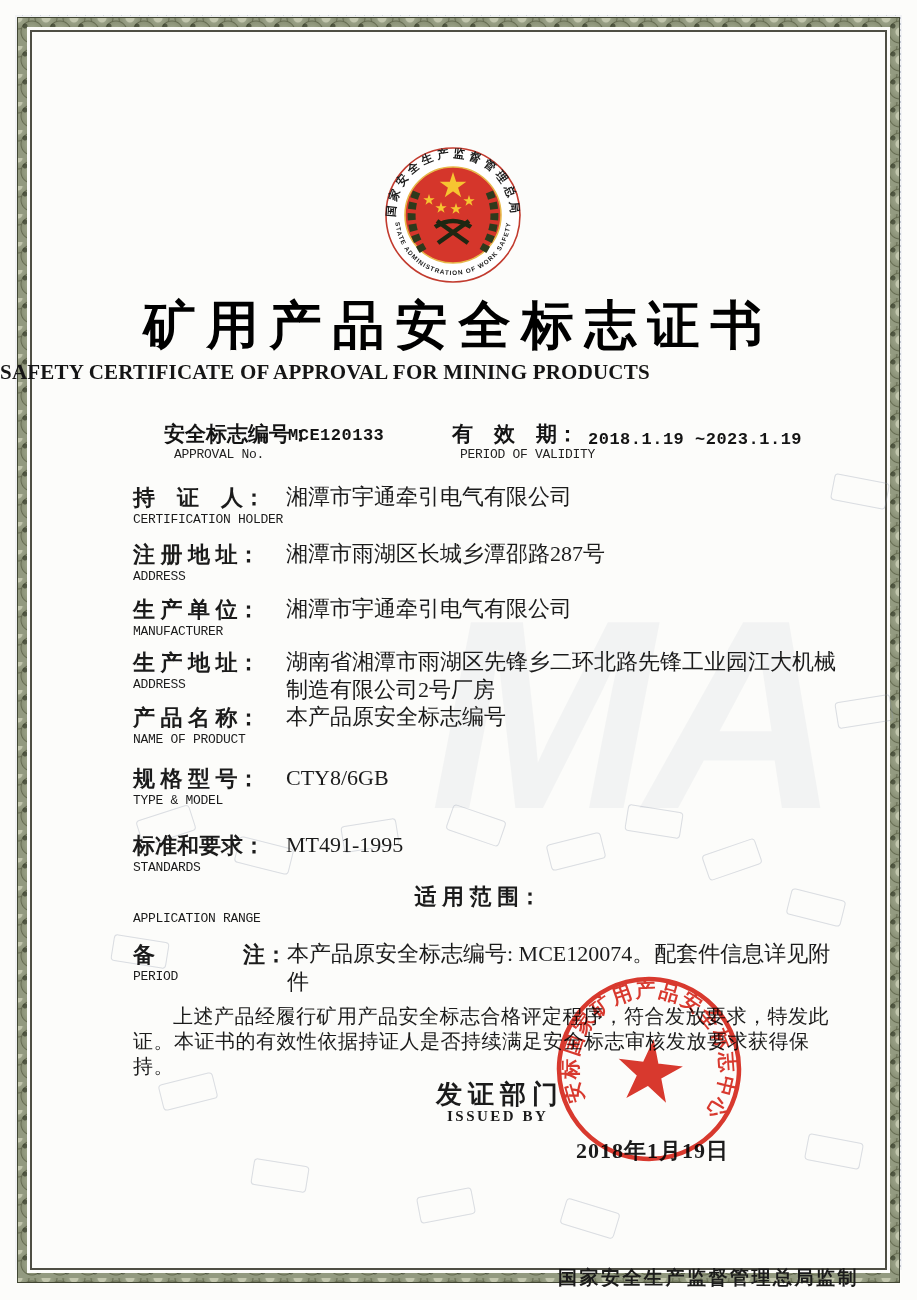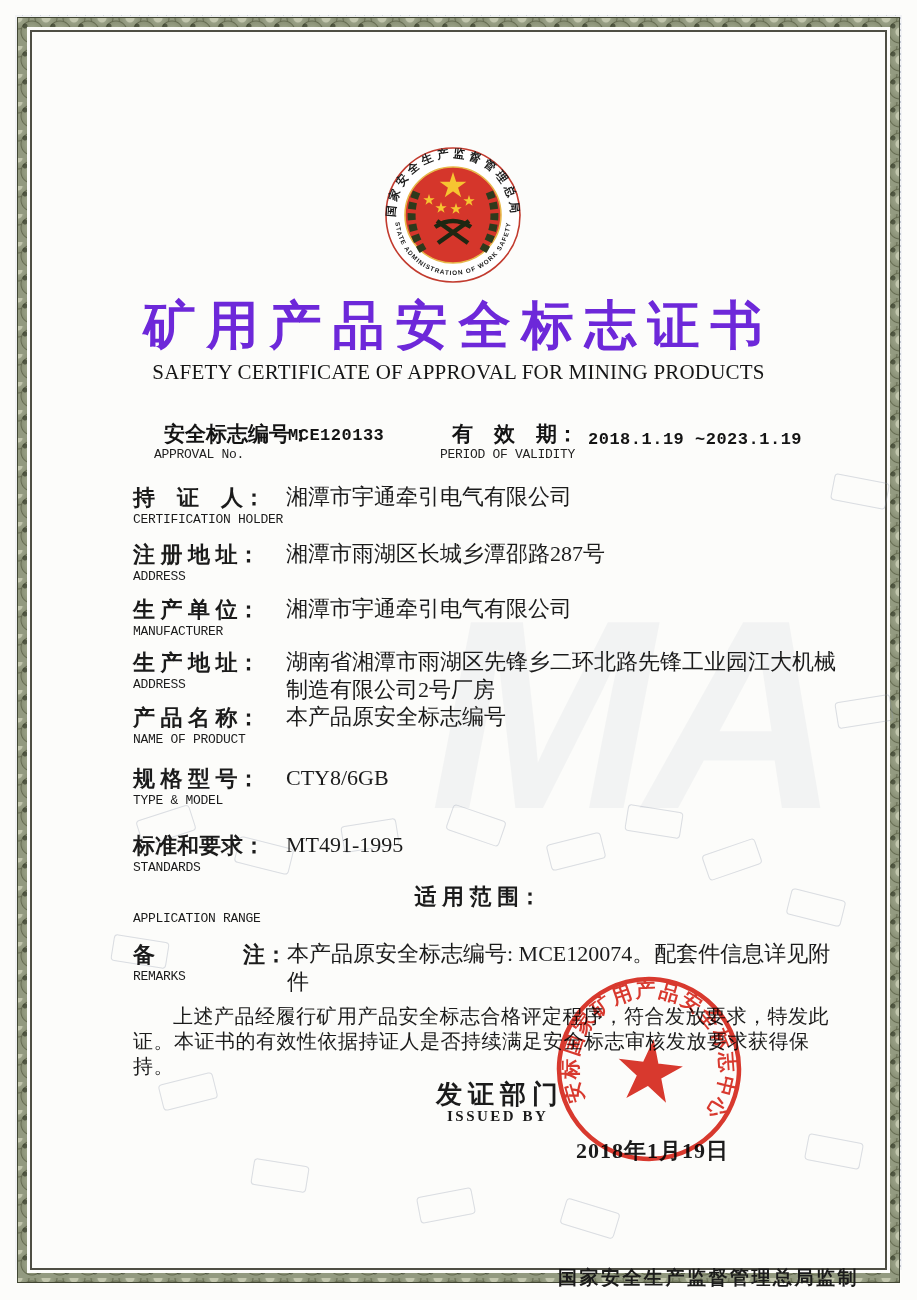--- a/index.html
+++ b/index.html
@@ -43,28 +43,28 @@
   }
   .wm-rect {
     position:absolute; width:56px; height:27px; border:1.5px solid rgba(138,150,168,.30);
     border-radius:4px;
   }
   
   .content { position:absolute; inset:0; z-index:2; }
   .abs { position:absolute; }
   .title {
     left:0; right:0; top:291px; text-align:center;
-    font-size:52px; font-weight:bold; letter-spacing:11px; color:#6d28d9;
+    font-size:52px; font-weight:bold; letter-spacing:11px; color:#000000;
   }
   .subtitle {
-    left:0; right:0; top:360px; text-align:center;
-    font-size:21px; font-weight:normal; letter-spacing:.2px; color:#151515;
+    left:0; right:0; top:360px; text-align:left;
+    font-size:21px; font-weight:bold; letter-spacing:.2px; color:#151515;
   }
   .zh-lab  { font-size:21px; font-weight:600; color:#141414; white-space:nowrap;margin-left:12px; }
-  .en-lab  { font-family:"Liberation Mono","DejaVu Sans Mono",monospace; font-size:13px; color:#222; white-space:nowrap; letter-spacing:-.3px; }
+  .en-lab  { font-family:"Liberation Mono","DejaVu Sans Mono",monospace; font-size:13px; color:#222; white-space:nowrap; letter-spacing:-.3px;margin-left:20px; }
   .mono-val{ font-family:"Liberation Mono","DejaVu Sans Mono",monospace; font-size:17px; font-weight:bold; color:#141414; letter-spacing:.5px; }
   .field-row { position:absolute; left:133px; width:716px; display:flex;justify-content:center; }
   .field-row .zh  { flex:0 0 153px; font-size:22px; font-weight:600; white-space:nowrap; }
   .field-row .val { flex:1; font-size:22px; line-height:28px; }
   .field-row .en  { position:absolute; left:0; top:29px; font-family:"Liberation Mono","DejaVu Sans Mono",monospace; font-size:13px; letter-spacing:-.3px; }
   .declaration {
     left:133px; top:1004px; width:716px;
     font-size:20px; line-height:25px; text-indent:2em; letter-spacing:.5px;
   }
   .issued-zh { left:436px; top:1077px; font-size:26px; font-weight:600; letter-spacing:6px; }
@@ -182,21 +182,21 @@
       <span class="zh">标准和要求：</span>
       <span class="en">STANDARDS</span>
       <span class="val">MT491-1995</span>
     </div>
     <div class="field-row" style="top:882px">
       <span class="zh">适 用 范 围：</span>
       <span class="en">APPLICATION RANGE</span>
     </div>
     <div class="field-row" style="top:940px">
       <span class="zh">备　　　　注：</span>
-      <span class="en">REMARKS</span>
+      <span class="en">PERIOD</span>
       <span class="val">本产品原安全标志编号: MCE120074。配套件信息详见附件</span>
     </div>
 
     <div class="abs declaration">上述产品经履行矿用产品安全标志合格评定程序，符合发放要求，特发此证。本证书的有效性依据持证人是否持续满足安全标志审核发放要求获得保持。</div>
 
     <div class="abs issued-zh">发证部门</div>
     <div class="abs issued-en">ISSUED BY</div>
     <div class="abs issue-date">2018年1月19日</div>
 
     <div class="abs footer">国家安全生产监督管理总局监制</div>

